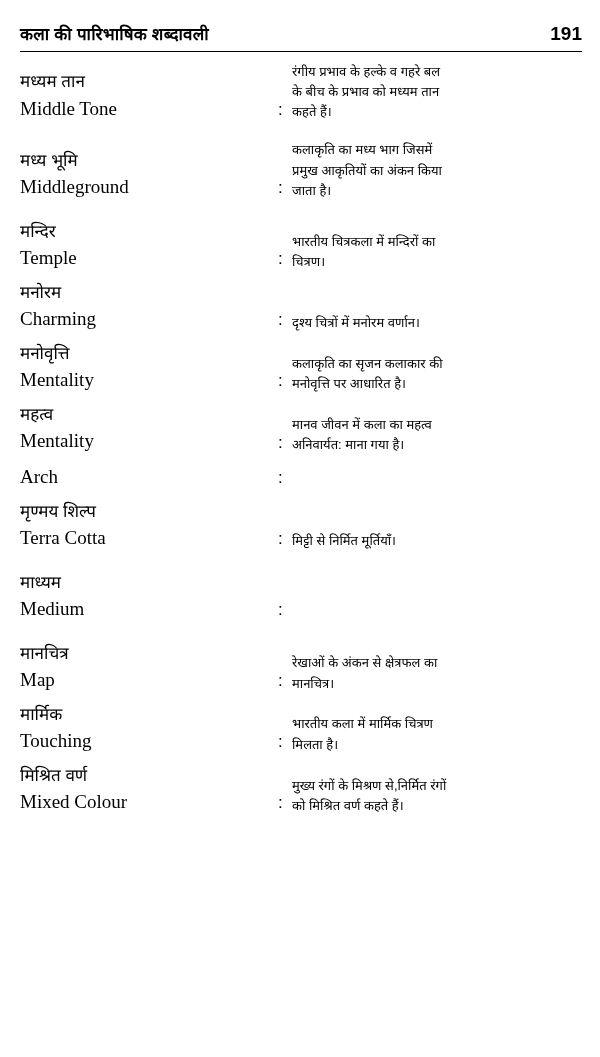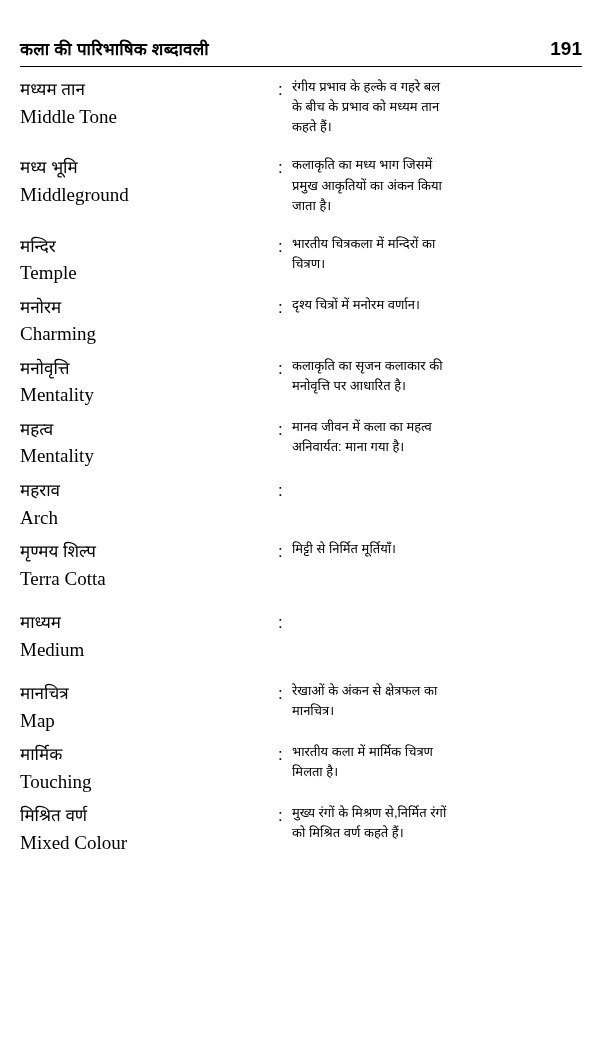--- a/index.html
+++ b/index.html
@@ -21,39 +21,38 @@
     box-sizing: border-box;
     padding: 22px 18px 0 20px;
   }
   .header {
     display: flex;
     align-items: baseline;
     justify-content: space-between;
     border-bottom: 1.5px solid #000;
     padding-bottom: 6px;
     margin-bottom: 10px;
-    margin-top: 15px;
   }
   .header-title {
     font-family: "Liberation Sans", "DejaVu Sans", sans-serif;
     font-size: 17px;
     font-weight: bold;
     letter-spacing: 0.2px;
   }
   .header-page {
     font-family: "Liberation Sans", "DejaVu Sans", sans-serif;
     font-size: 19px;
     font-weight: bold;
   }
   .entries {
     display: block;
   }
   .entry {
     display: flex;
-    align-items: flex-start;
+    align-items: flex-end;
     margin-bottom: 8px;
   }
   .entry.gap-after {
     margin-bottom: 18px;
   }
   .term {
     width: 258px;
     flex: 0 0 258px;
     box-sizing: border-box;
     padding-right: 6px;
@@ -159,21 +158,20 @@
           <div class="term-en">Mentality</div>
         </div>
         <div class="colon">:</div>
         <div class="def">
           <span class="def-line">मानव जीवन में कला का महत्व</span>
           <span class="def-line">अनिवार्यत: माना गया है।</span>
         </div>
       </div>
       <div class="entry">
         <div class="term">
-          <div class="term-hi">महराव</div>
           <div class="term-en">Arch</div>
         </div>
         <div class="colon">:</div>
       </div>
       <div class="entry gap-after">
         <div class="term">
           <div class="term-hi">मृण्मय शिल्प</div>
           <div class="term-en">Terra Cotta</div>
         </div>
         <div class="colon">:</div>

